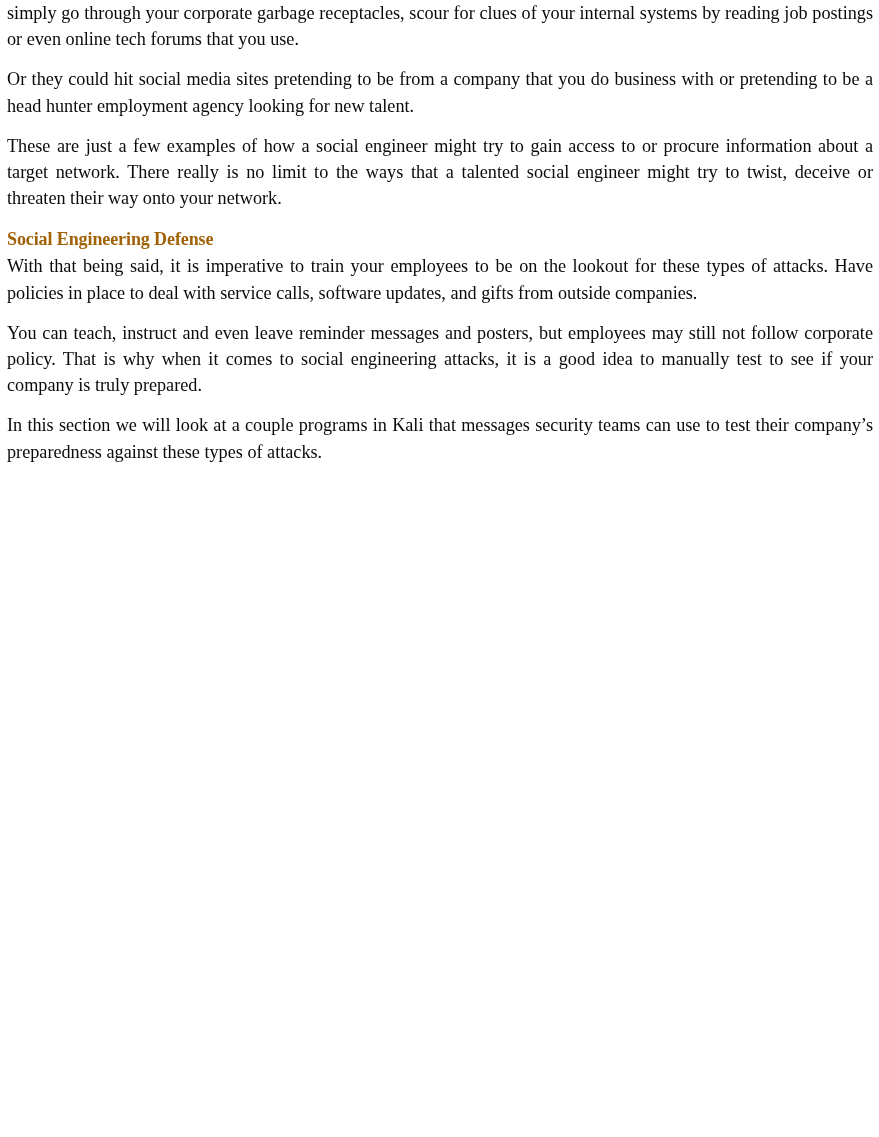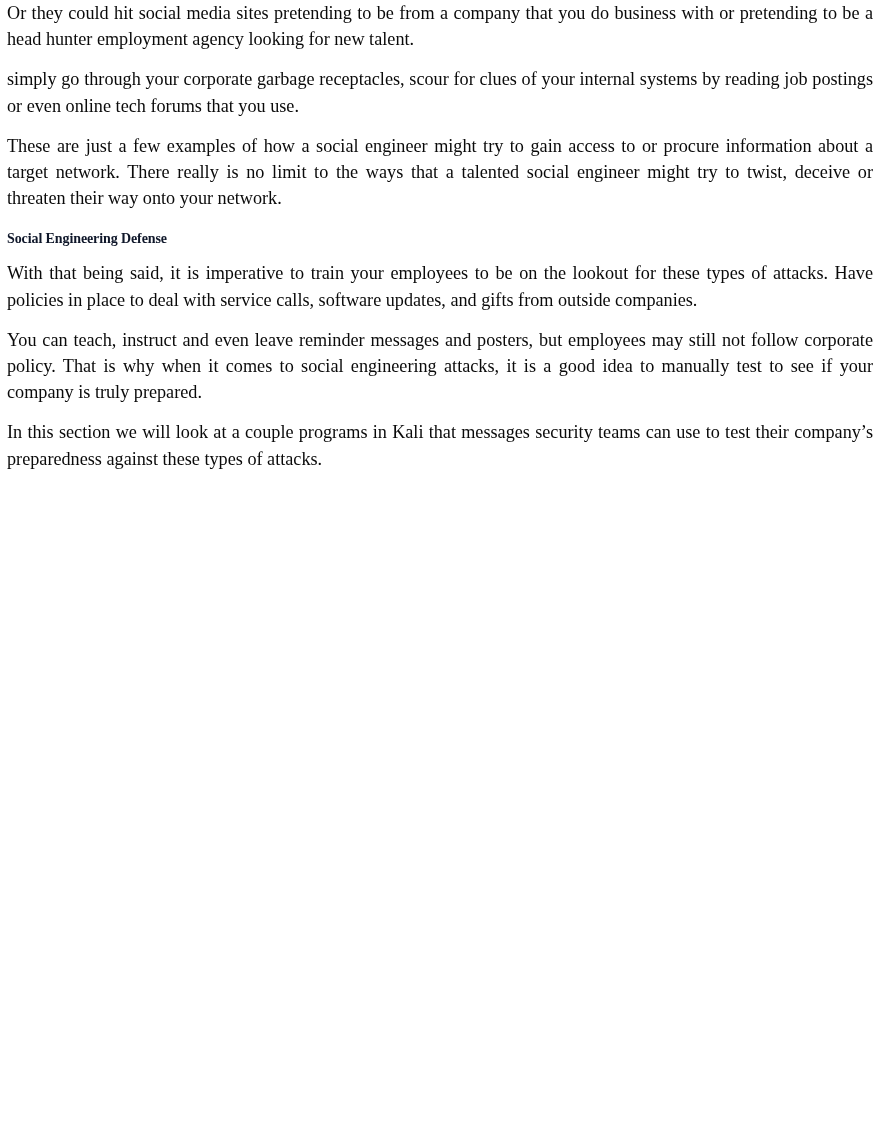--- a/index.html
+++ b/index.html
@@ -34,48 +34,48 @@
     text-justify: inter-word;
     color: #0a0a0a;
     -webkit-font-smoothing: antialiased;
   }
   
   p.para + p.para {
     margin-top: 14px;
   }
   h2.section-heading {
     margin: 0;
-    font-size: 14px;
+    font-size: 18px;
     line-height: 26px;
     font-weight: bold;
-    color: #0f172a;
+    color: #a16207;
     text-align: left;
     letter-spacing: -0.1px;
   }
   
   .heading-block {
     margin-top: 15px;
   }
   .heading-block + p.para {
-    margin-top: 8px;
+    margin-top: 1px;
   }
   
   .tight-last {
     margin-top: 14px;
   }
 </style>
 </head>
 <body>
 
 <div class="page">
   <div class="content">
 
+    <p class="para">simply go through your corporate garbage receptacles, scour for clues of your internal systems by reading job postings or even online tech forums that you use.</p>
+
     <p class="para">Or they could hit social media sites pretending to be from a company that you do business with or pretending to be a head hunter employment agency looking for new talent.</p>
-
-    <p class="para">simply go through your corporate garbage receptacles, scour for clues of your internal systems by reading job postings or even online tech forums that you use.</p>
 
     <p class="para">These are just a few examples of how a social engineer might try to gain access to or procure information about a target network. There really is no limit to the ways that a talented social engineer might try to twist, deceive or threaten their way onto your network.</p>
 
     <div class="heading-block">
       <h2 class="section-heading">Social Engineering Defense</h2>
     </div>
 
     <p class="para">With that being said, it is imperative to train your employees to be on the lookout for these types of attacks. Have policies in place to deal with service calls, software updates, and gifts from outside companies.</p>
 
     <p class="para">You can teach, instruct and even leave reminder messages and posters, but employees may still not follow corporate policy. That is why when it comes to social engineering attacks, it is a good idea to manually test to see if your company is truly prepared.</p>

